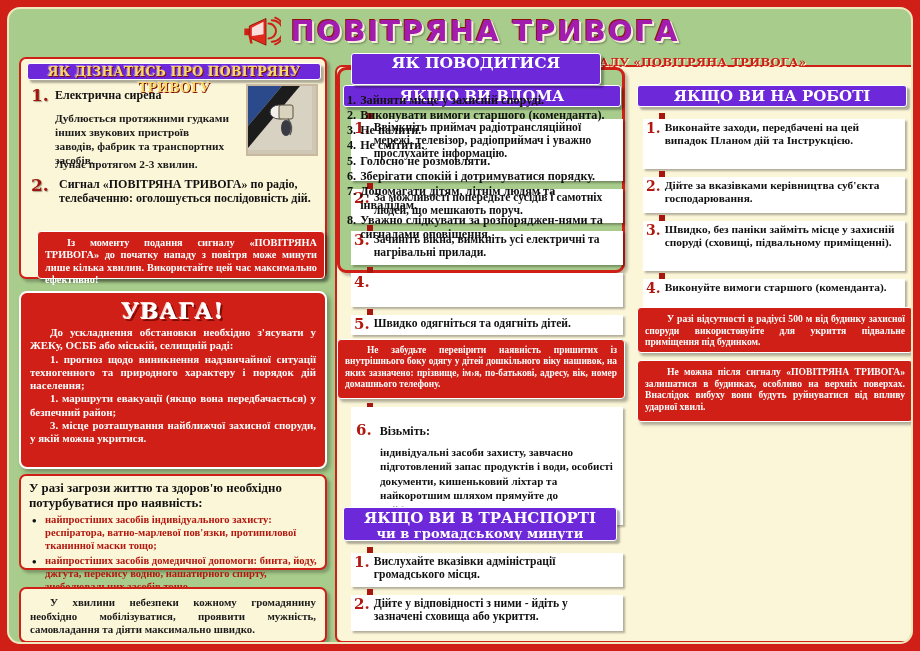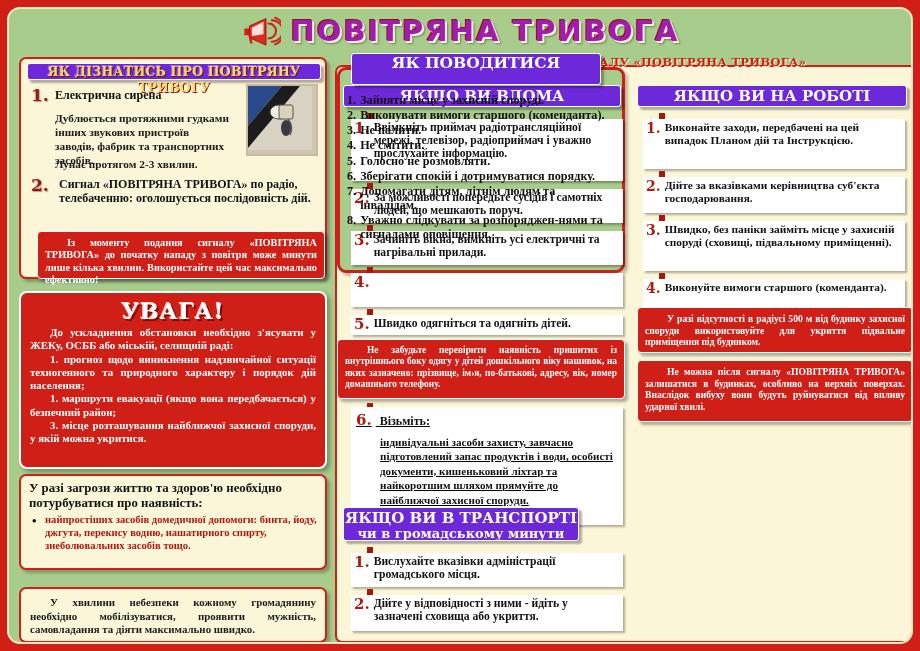--- a/index.html
+++ b/index.html
@@ -144,21 +144,21 @@
   }
 
   
   #midHome{left:6px;top:18px;width:278px;height:22px;font-size:15px;line-height:20px;}
   .mid-item{position:absolute;left:14px;width:272px;}
   .mid-item .num{font-size:15px;line-height:1.05;}
   .mid-item .itxt{font-size:11.6px;}
 
   #midRedNote{left:0px;top:272px;width:288px;height:60px;font-size:9.4px;}
 
-  #midTransHead{left:6px;top:440px;width:236px;height:34px;padding-top:2px;}
+  #midTransHead{left:6px;top:440px;width:274px;height:34px;padding-top:2px;}
   #midTransHead .l1{font-size:15px;line-height:17px;}
   #midTransHead .l2{font-size:13px;line-height:14px;}
 
   
   #rWorkHead{left:300px;top:18px;width:270px;height:22px;font-size:15px;line-height:20px;}
   .r-item{position:absolute;left:306px;width:262px;}
   .r-item .num{font-size:14px;line-height:1.05;}
   .r-item .itxt{font-size:11.4px;}
 
   #rNote1{left:300px;top:240px;width:276px;height:46px;font-size:9.6px;}
@@ -235,20 +235,21 @@
       <p>До ускладнення обстановки необхідно з'ясувати у ЖЕКу, ОСББ або міській, селищній раді:</p>
       <p>1. прогноз щодо виникнення надзвичайної ситуації техногенного та природного характеру і порядок дій населення;</p>
       <p>1. маршрути евакуації (якщо вона передбачається) у безпечний район;</p>
       <p>3. місце розташування найближчої захисної споруди, у якій можна укритися.</p>
     </div>
   </div>
 
   <div class="panel cream-card" id="threatBox">
     <div id="threatTitle">У разі загрози життю та здоров'ю необхідно потурбуватися про наявність:</div>
     <ul id="threatList">
+      <li>найпростіших засобів індивідуального захисту: респіратора, ватно-марлевої пов'язки, протипилової тканинної маски тощо;</li>
       <li>найпростіших засобів домедичної допомоги: бинта, йоду, джгута, перекису водню, нашатирного спирту, знеболювальних засобів тощо.</li>
     </ul>
   </div>
 
   <div class="panel cream-card" id="calmBox">
     <div class="t">У хвилини небезпеки кожному громадянину необхідно мобілізуватися, проявити мужність, самовладання та діяти максимально швидко.</div>
   </div>
 
   <div class="panel cream-card" id="bigPanel">
 
@@ -285,21 +286,21 @@
     <div class="white-item mid-item" style="top:248px;height:20px;">
       <span class="num">5.</span>
       <span class="itxt">Швидко одягніться та одягніть дітей.</span>
     </div>
 
     <div class="red-note" id="midRedNote" style="position:absolute;">
       <span class="ind">Не забудьте перевірити наявність пришитих із внутрішнього боку одягу у дітей дошкільного віку нашивок, на яких зазначено: прізвище, ім›я, по-батькові, адресу, вік, номер домашнього телефону.</span>
     </div>
 
     <div class="stub" style="left:30px;top:336px;"></div>
-    <div class="white-item mid-item" style="top:340px;height:118px;display:block;padding:4px 5px;text-decoration:underline;">
+    <div class="white-item mid-item" style="top:340px;height:118px;display:block;padding:14px 5px;">
       <span class="num" style="font-size:15px;">6.</span>
       <span class="itxt" style="font-size:12px;">Візьміть:</span>
       <div style="margin-top:6px;margin-left:24px;font-weight:bold;font-size:11.1px;color:#111;line-height:1.3;">індивідуальні засоби захисту, завчасно підготовлений запас продуктів і води, особисті документи, кишеньковий ліхтар та найкоротшим шляхом прямуйте до найближчої захисної споруди.</div>
     </div>
 
     <div class="red-band" id="midTransHead" style="position:absolute;">
       <div class="l1">ЯКЩО ВИ В ТРАНСПОРТІ</div>
       <div class="l2">чи в громадському минути</div>
     </div>
 

